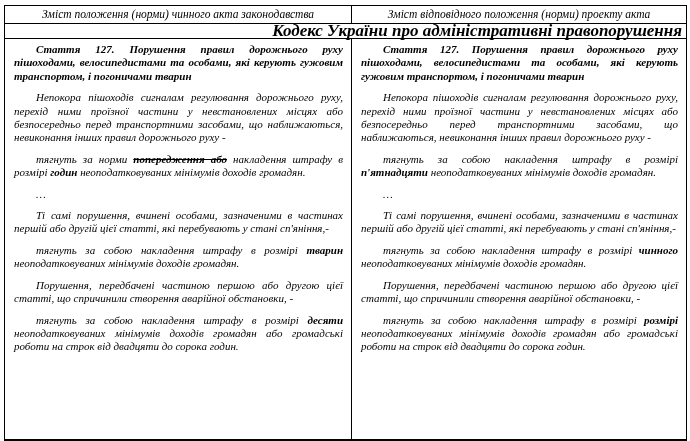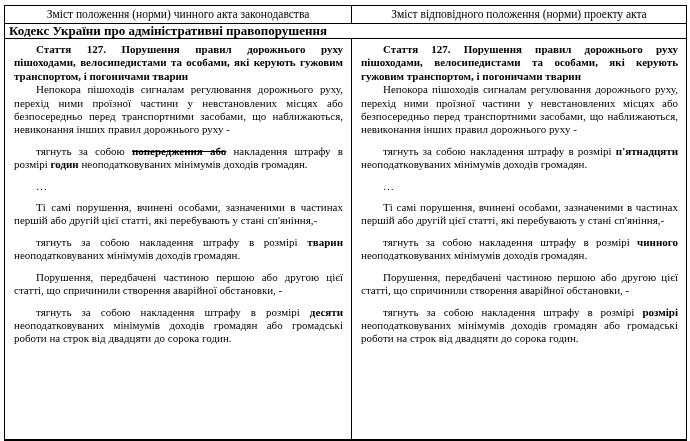--- a/index.html
+++ b/index.html
@@ -9,20 +9,21 @@
     width: 690px;
     height: 441px;
     overflow: hidden;
     font-family: "Liberation Serif", "DejaVu Serif", serif;
     color: #000000;
   }
   .page {
     position: relative;
     width: 690px;
     height: 376px;
+    font-style: italic;
   }
   table.cmp {
     position: absolute;
     left: 4px;
     top: 5px;
     width: 682px;
     border-collapse: collapse;
     table-layout: fixed;
   }
   table.cmp th, table.cmp td {
@@ -31,40 +32,40 @@
   table.cmp { border-bottom: 2px solid #000; }
   th.col-head {
     font-weight: normal;
     font-size: 11.5px;
     line-height: 13px;
     padding: 2px 4px;
     text-align: center;
   }
   th.code-row {
     font-weight: bold;
-    font-size: 13px;
+    font-size: 17px;
     line-height: 12px;
     padding: 1px 4px;
-    text-align: left;
+    text-align: right;
   }
   td.body-cell {
     vertical-align: top;
     height: 392px;
     padding: 4px 8px 4px 9px;
     font-size: 11px;
   }
   td.body-cell p {
     margin: 0 0 8px 0;
     text-align: justify;
     text-indent: 22px;
     line-height: 13.4px;
   }
   td.body-cell p.title {
     font-weight: bold;
-    margin-bottom: 0;
+    margin-bottom: 8px;
   }
   span.b { font-weight: bold; }
   span.st { text-decoration: line-through; margin-top: 11px; }
 </style>
 </head>
 <body>
 
 <div class="page">
   <table class="cmp">
     <colgroup>
@@ -78,21 +79,21 @@
       </tr>
       <tr>
         <th class="code-row" colspan="2">Кодекс України про адміністративні правопорушення</th>
       </tr>
     </thead>
     <tbody>
       <tr>
         <td class="body-cell">
             <p class="title"><span class="b">Стаття 127. Порушення правил дорожнього руху пішоходами, велосипедистами та особами, які керують гужовим транспортом, і погоничами тварин</span></p>
             <p><span>Непокора пішоходів сигналам регулювання дорожнього руху, перехід ними проїзної частини у невстановлених місцях або безпосередньо перед транспортними засобами, що наближаються, невиконання інших правил дорожнього руху -</span></p>
-            <p><span>тягнуть за собою </span><span class="b st">попередження або</span><span> накладення штрафу в розмірі </span><span class="b">годин</span><span> неоподатковуваних мінімумів доходів громадян.</span></p>
+            <p><span>тягнуть за норми </span><span class="b st">попередження або</span><span> накладення штрафу в розмірі </span><span class="b">годин</span><span> неоподатковуваних мінімумів доходів громадян.</span></p>
             <p><span>…</span></p>
             <p><span>Ті самі порушення, вчинені особами, зазначеними в частинах першій або другій цієї статті, які перебувають у стані сп'яніння,-</span></p>
             <p><span>тягнуть за собою накладення штрафу в розмірі </span><span class="b">тварин</span><span> неоподатковуваних мінімумів доходів громадян.</span></p>
             <p><span>Порушення, передбачені частиною першою або другою цієї статті, що спричинили створення аварійної обстановки, -</span></p>
             <p><span>тягнуть за собою накладення штрафу в розмірі </span><span class="b">десяти</span><span> неоподатковуваних мінімумів доходів громадян або громадські роботи на строк від двадцяти до сорока годин.</span></p>
           </td>
         <td class="body-cell">
             <p class="title"><span class="b">Стаття 127. Порушення правил дорожнього руху пішоходами, велосипедистами та особами, які керують гужовим транспортом, і погоничами тварин</span></p>
             <p><span>Непокора пішоходів сигналам регулювання дорожнього руху, перехід ними проїзної частини у невстановлених місцях або безпосередньо перед транспортними засобами, що наближаються, невиконання інших правил дорожнього руху -</span></p>
             <p><span>тягнуть за собою накладення штрафу в розмірі </span><span class="b">п'ятнадцяти</span><span> неоподатковуваних мінімумів доходів громадян.</span></p>

